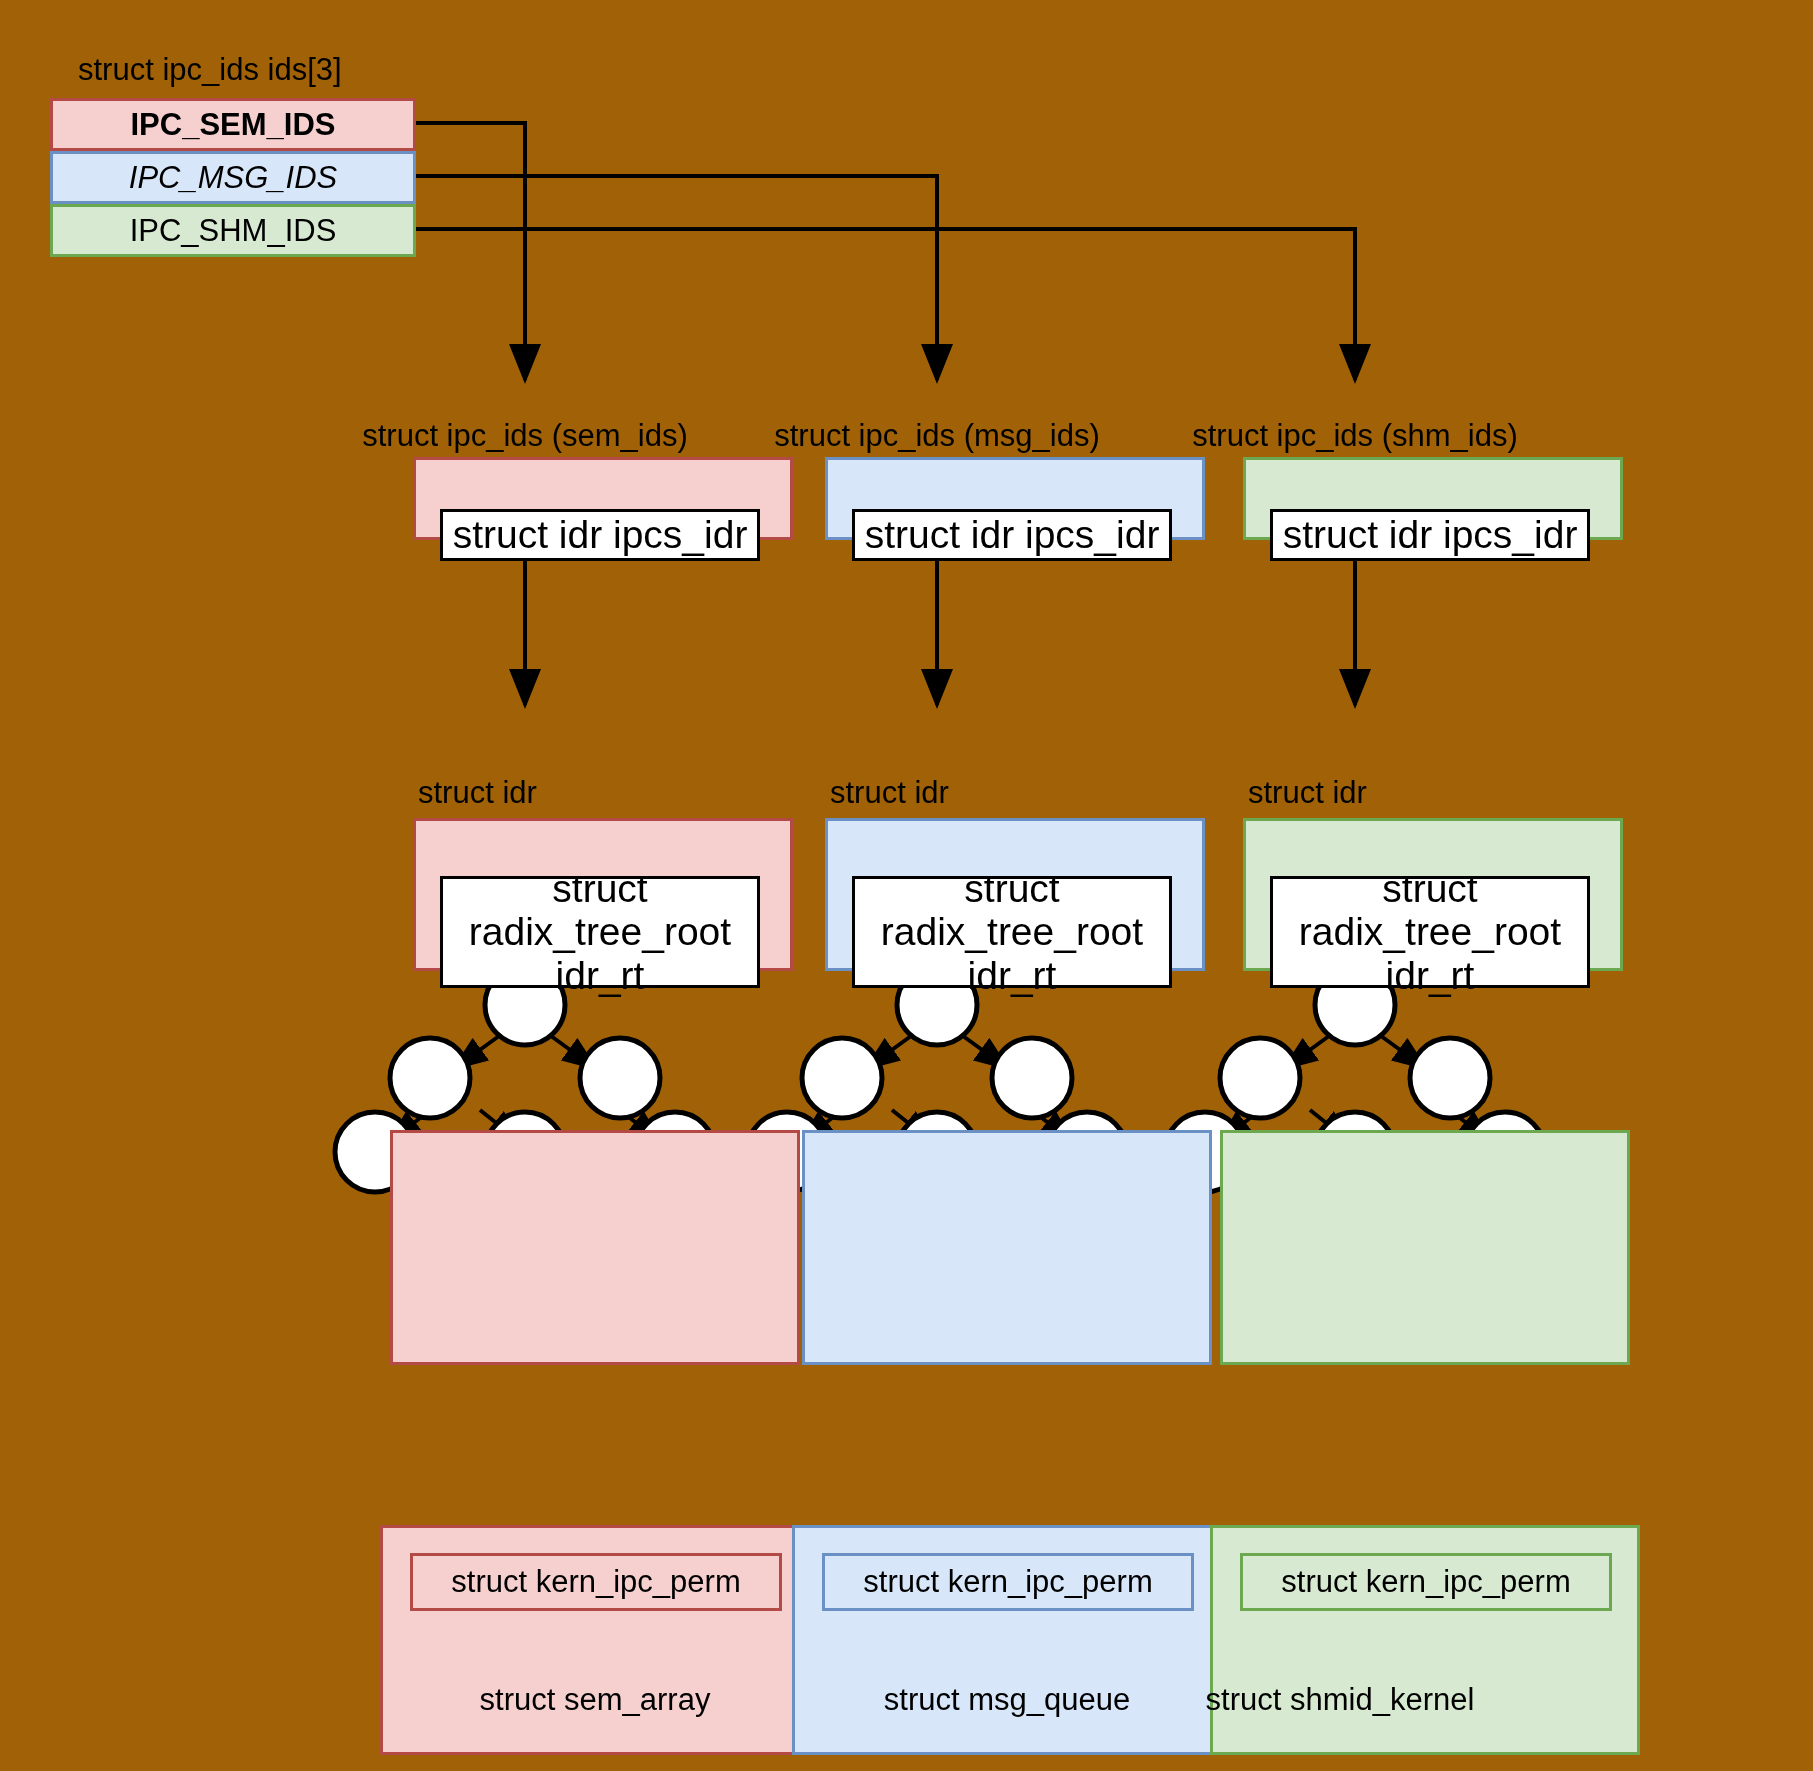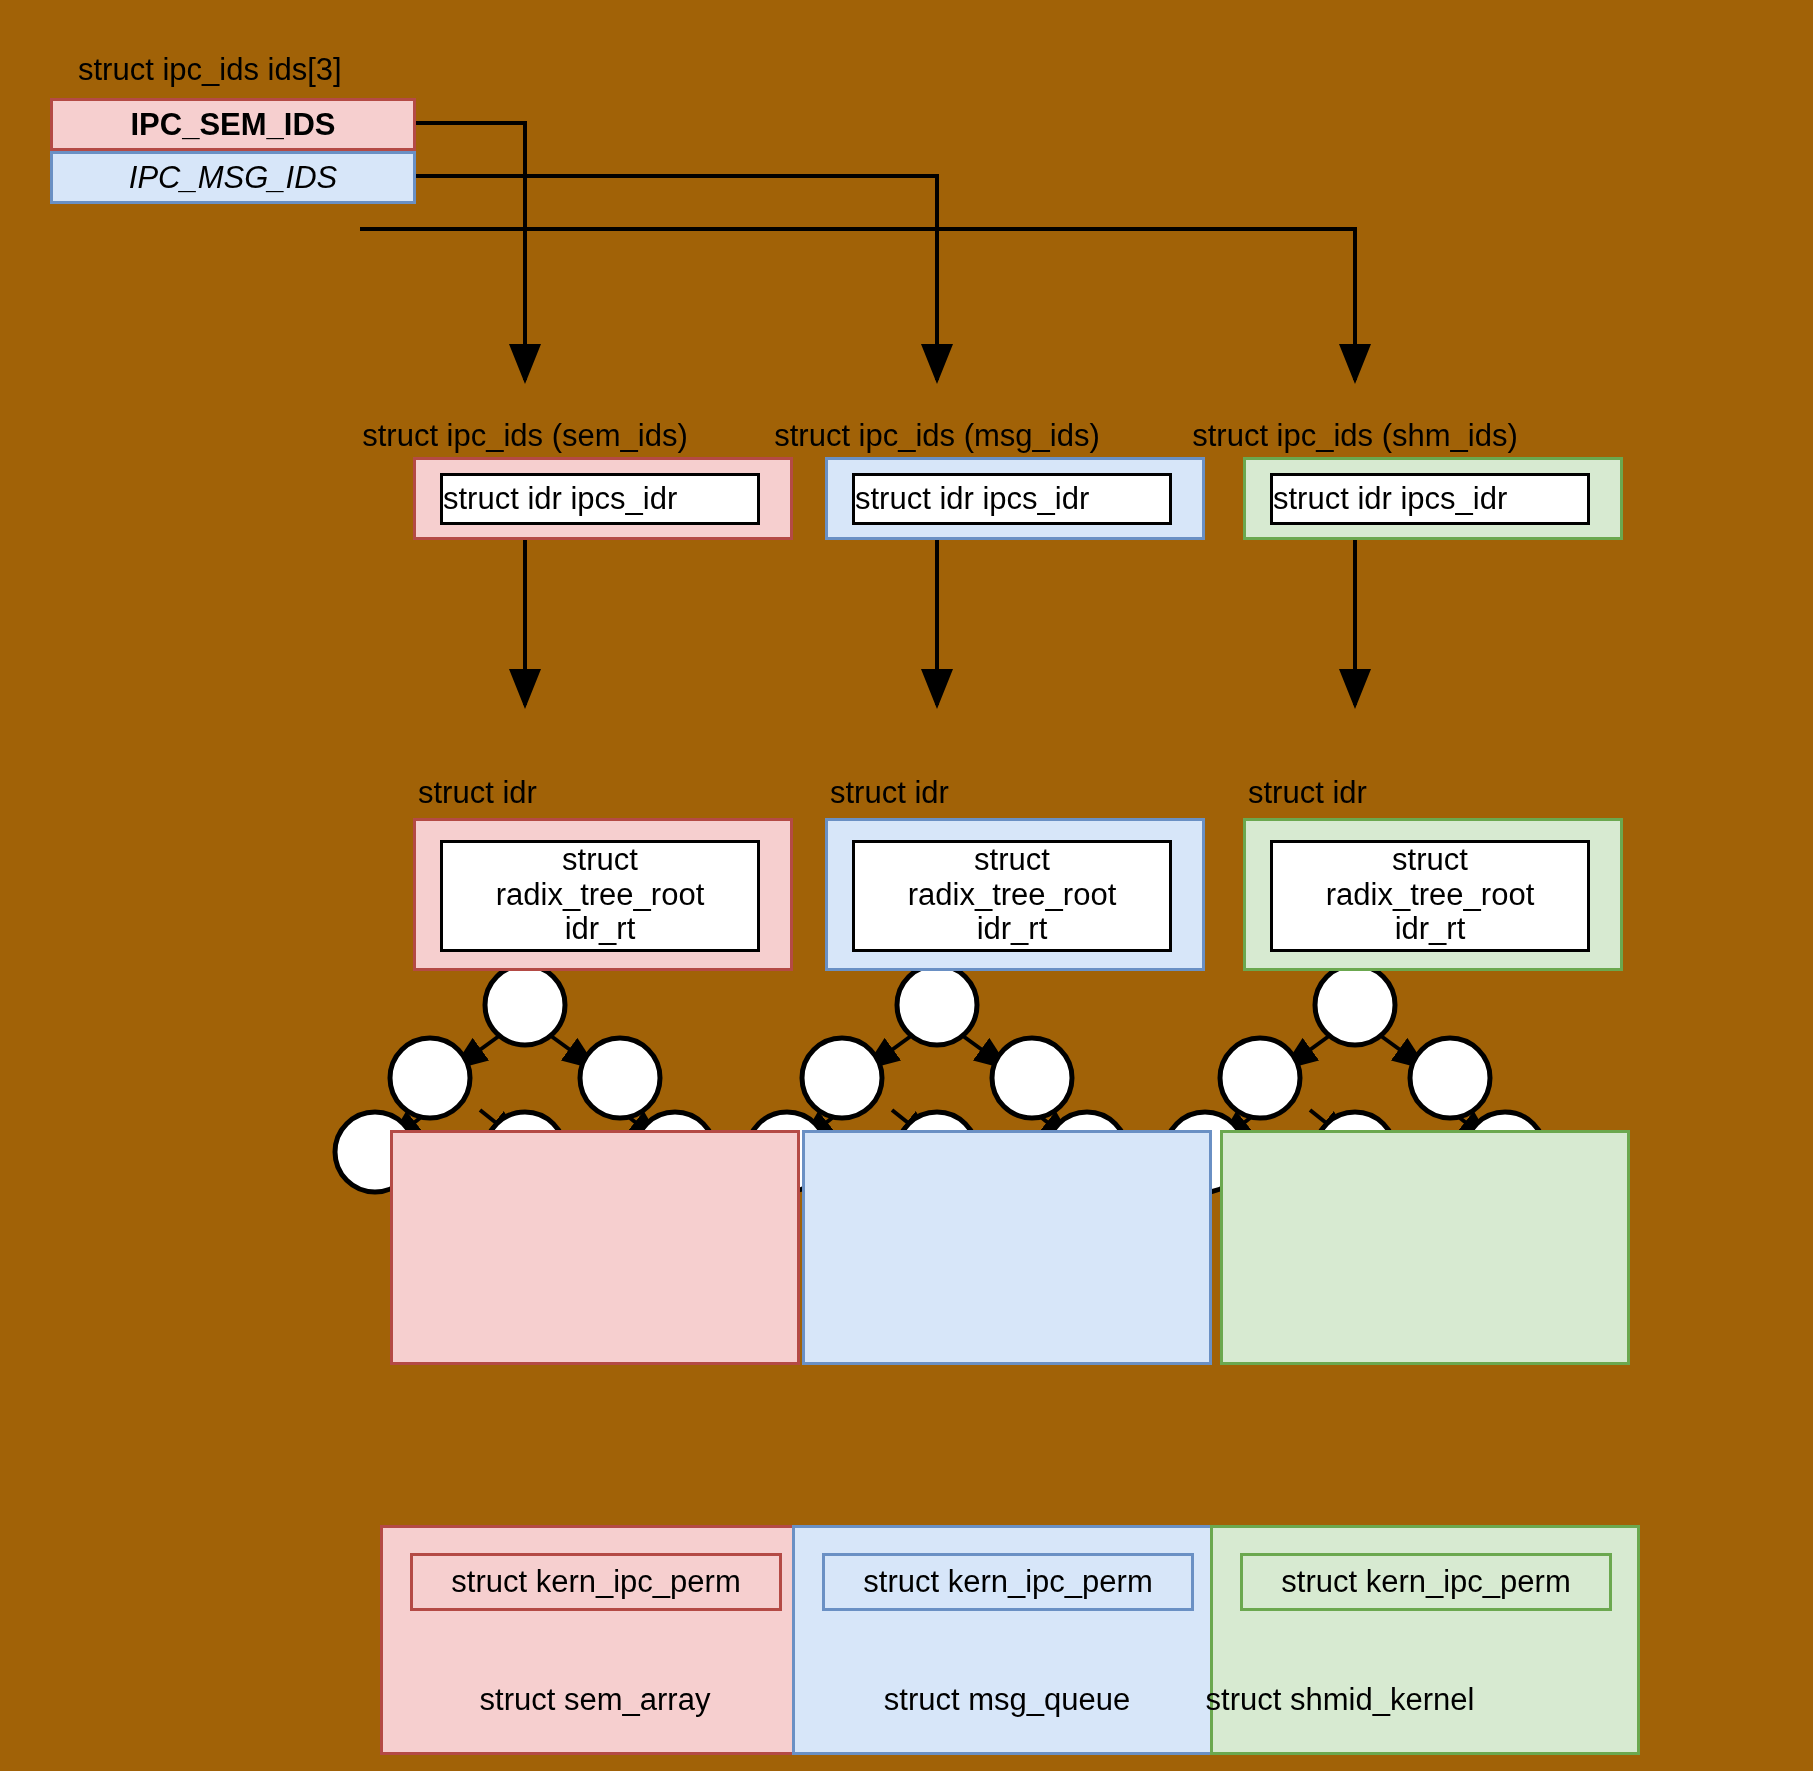--- a/index.html
+++ b/index.html
@@ -51,24 +51,26 @@
   .blue-b  { border: 3px solid #6a90c4; }
   .green-b { border: 3px solid #6ba84f; }
 
   .inner-box {
     position: absolute;
     box-sizing: border-box;
     background: #ffffff;
     border: 3px solid #000000;
     display: flex;
     align-items: center;
+    justify-content: center;
     text-align: center;
-    font-size: 31px;
+    font-size: 39px;
     color: #000;
     line-height: 1.12;
+    margin-top: 36px;
   }
   .perm-box {
     position: absolute;
     box-sizing: border-box;
     display: flex;
     align-items: center;
     justify-content: center;
     font-size: 31px;
     color: #000;
   }
@@ -181,20 +183,23 @@
   </svg>
 
   <div class="lbl" style="left:78px; top:52px;">struct ipc_ids ids[3]</div>
 
   <div class="ids-cell red-fill red-b" style="left:50px; top:98px; width:366px; height:53px;">
     <span>IPC_SEM_IDS</span>
   </div>
   <div class="ids-cell blue-fill blue-b" style="left:50px; top:151px; width:366px; height:53px;">
     <span>IPC_MSG_IDS</span>
   </div>
+  <div class="ids-cell green-fill green-b" style="left:50px; top:204px; width:366px; height:53px;">
+    <span>IPC_SHM_IDS</span>
+  </div>
 
   <div class="struct-caption" style="left:525px; top:418px; transform:translateX(-50%);">struct ipc_ids (sem_ids)</div>
   <div class="box red-fill red-b" style="left:413px; top:457px; width:380px; height:83px;"></div>
   <div class="inner-box" style="left:440px; top:473px; width:320px; height:52px;">
     <span>struct idr ipcs_idr</span>
   </div>
 
   <div class="struct-caption" style="left:418px; top:775px;">struct idr</div>
   <div class="box red-fill red-b" style="left:413px; top:818px; width:380px; height:153px;"></div>
   <div class="inner-box" style="left:440px; top:840px; width:320px; height:112px; flex-direction:column;">

